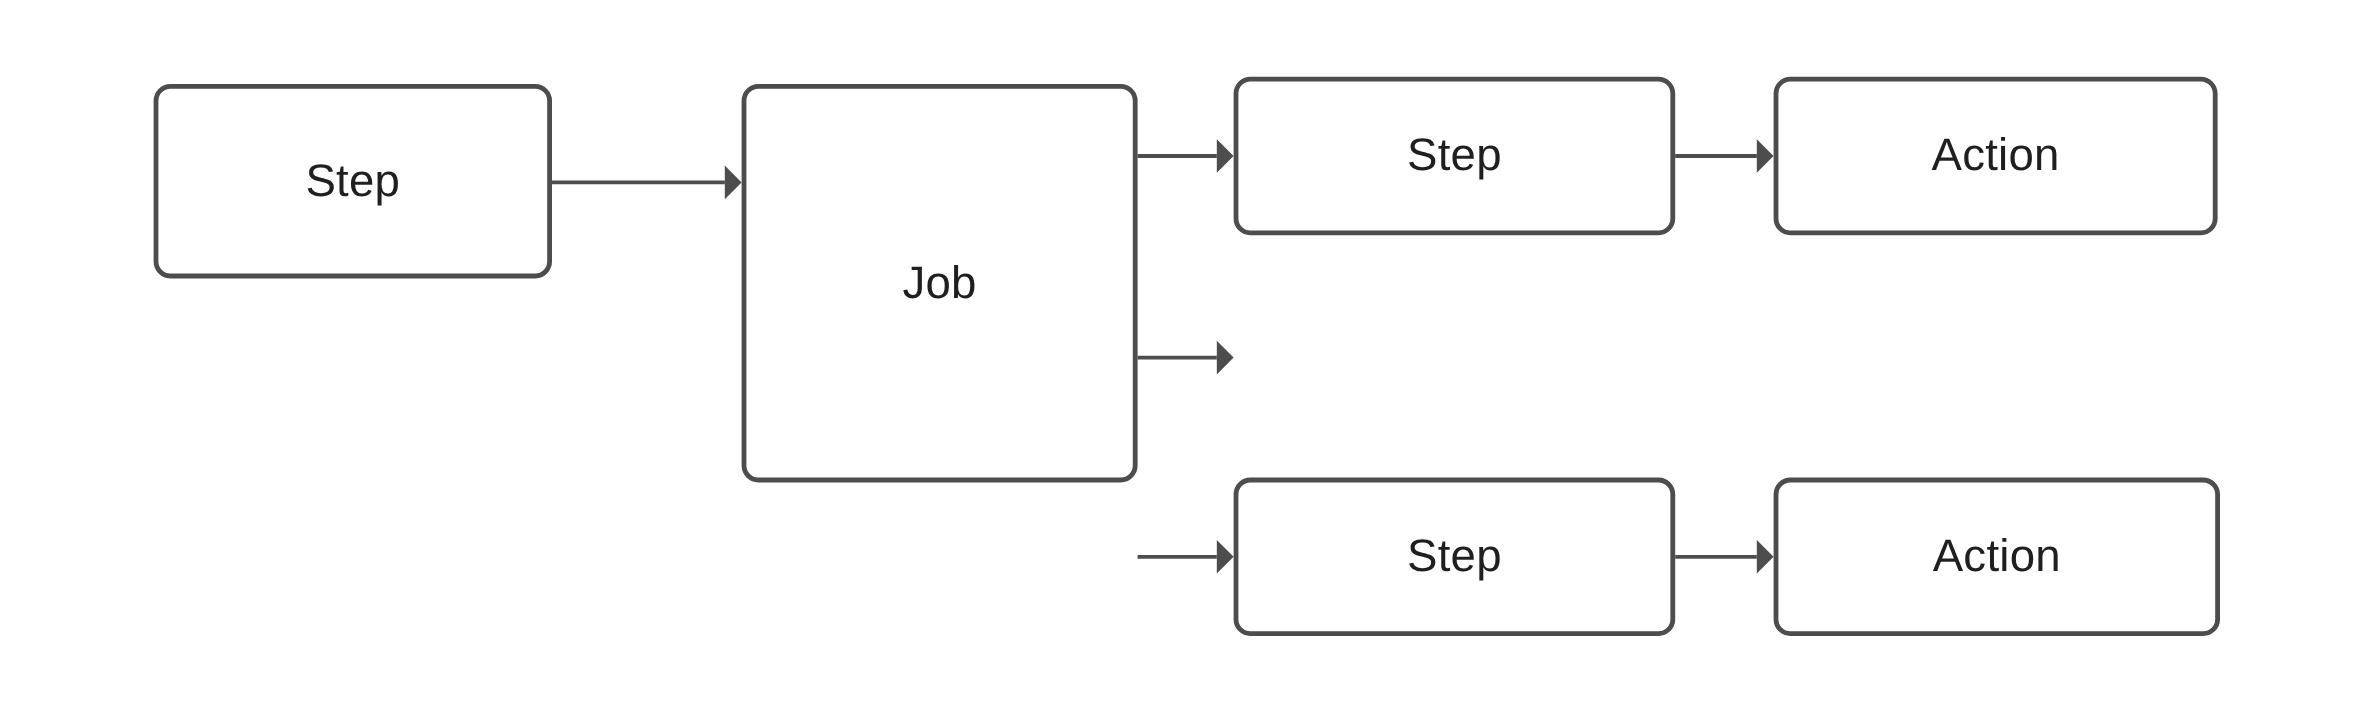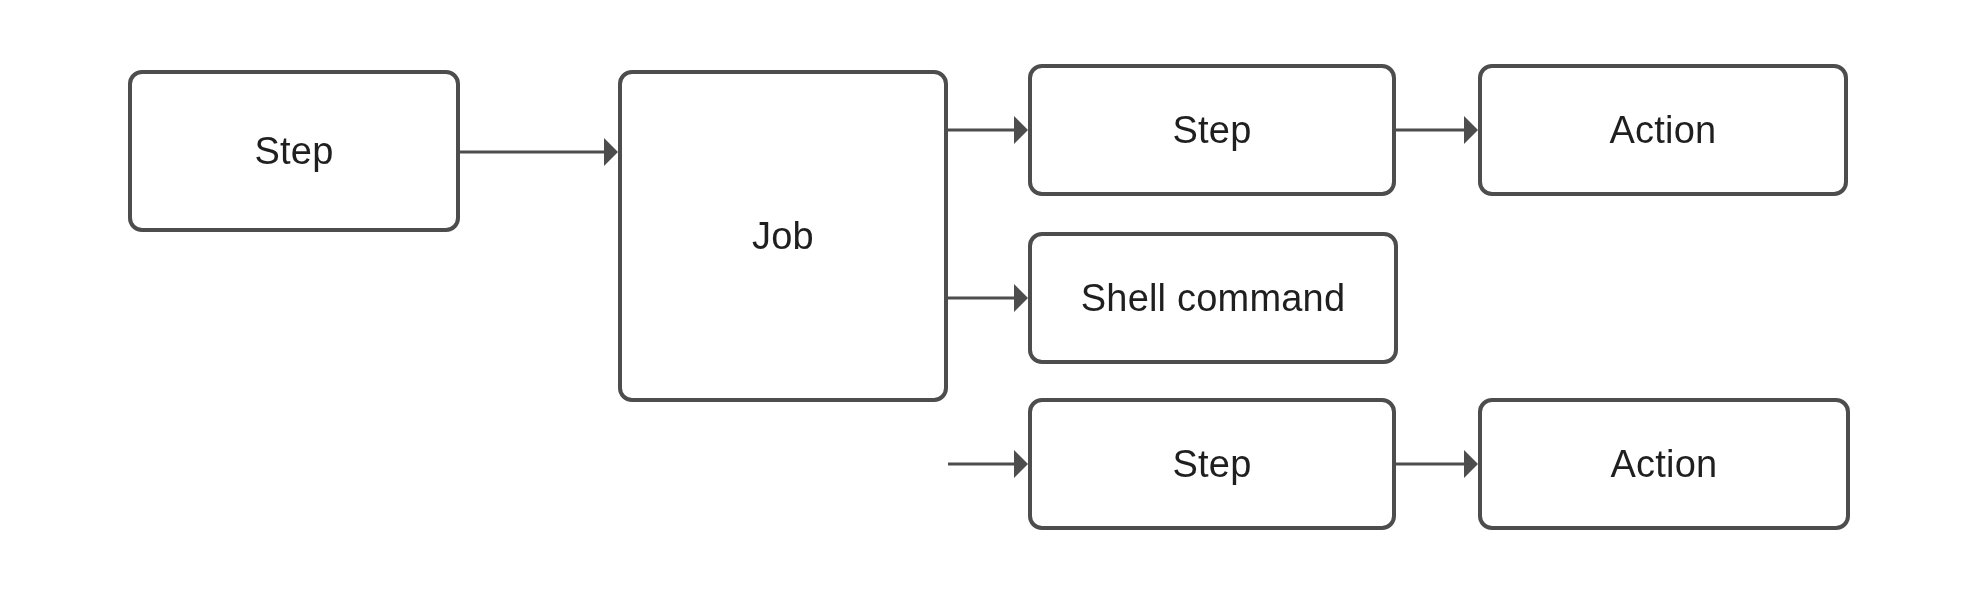--- a/index.html
+++ b/index.html
@@ -120,23 +120,20 @@
   </div>
 
   <div class="node" id="node-step-1">
     <span class="node-label">Step</span>
   </div>
 
   <div class="node" id="node-action-1">
     <span class="node-label">Action</span>
   </div>
 
-  <div class="node" id="node-shell-command">
-    <span class="node-label">Shell command</span>
-  </div>
 
   <div class="node" id="node-step-2">
     <span class="node-label">Step</span>
   </div>
 
   <div class="node" id="node-action-2">
     <span class="node-label">Action</span>
   </div>
 
 </div>

